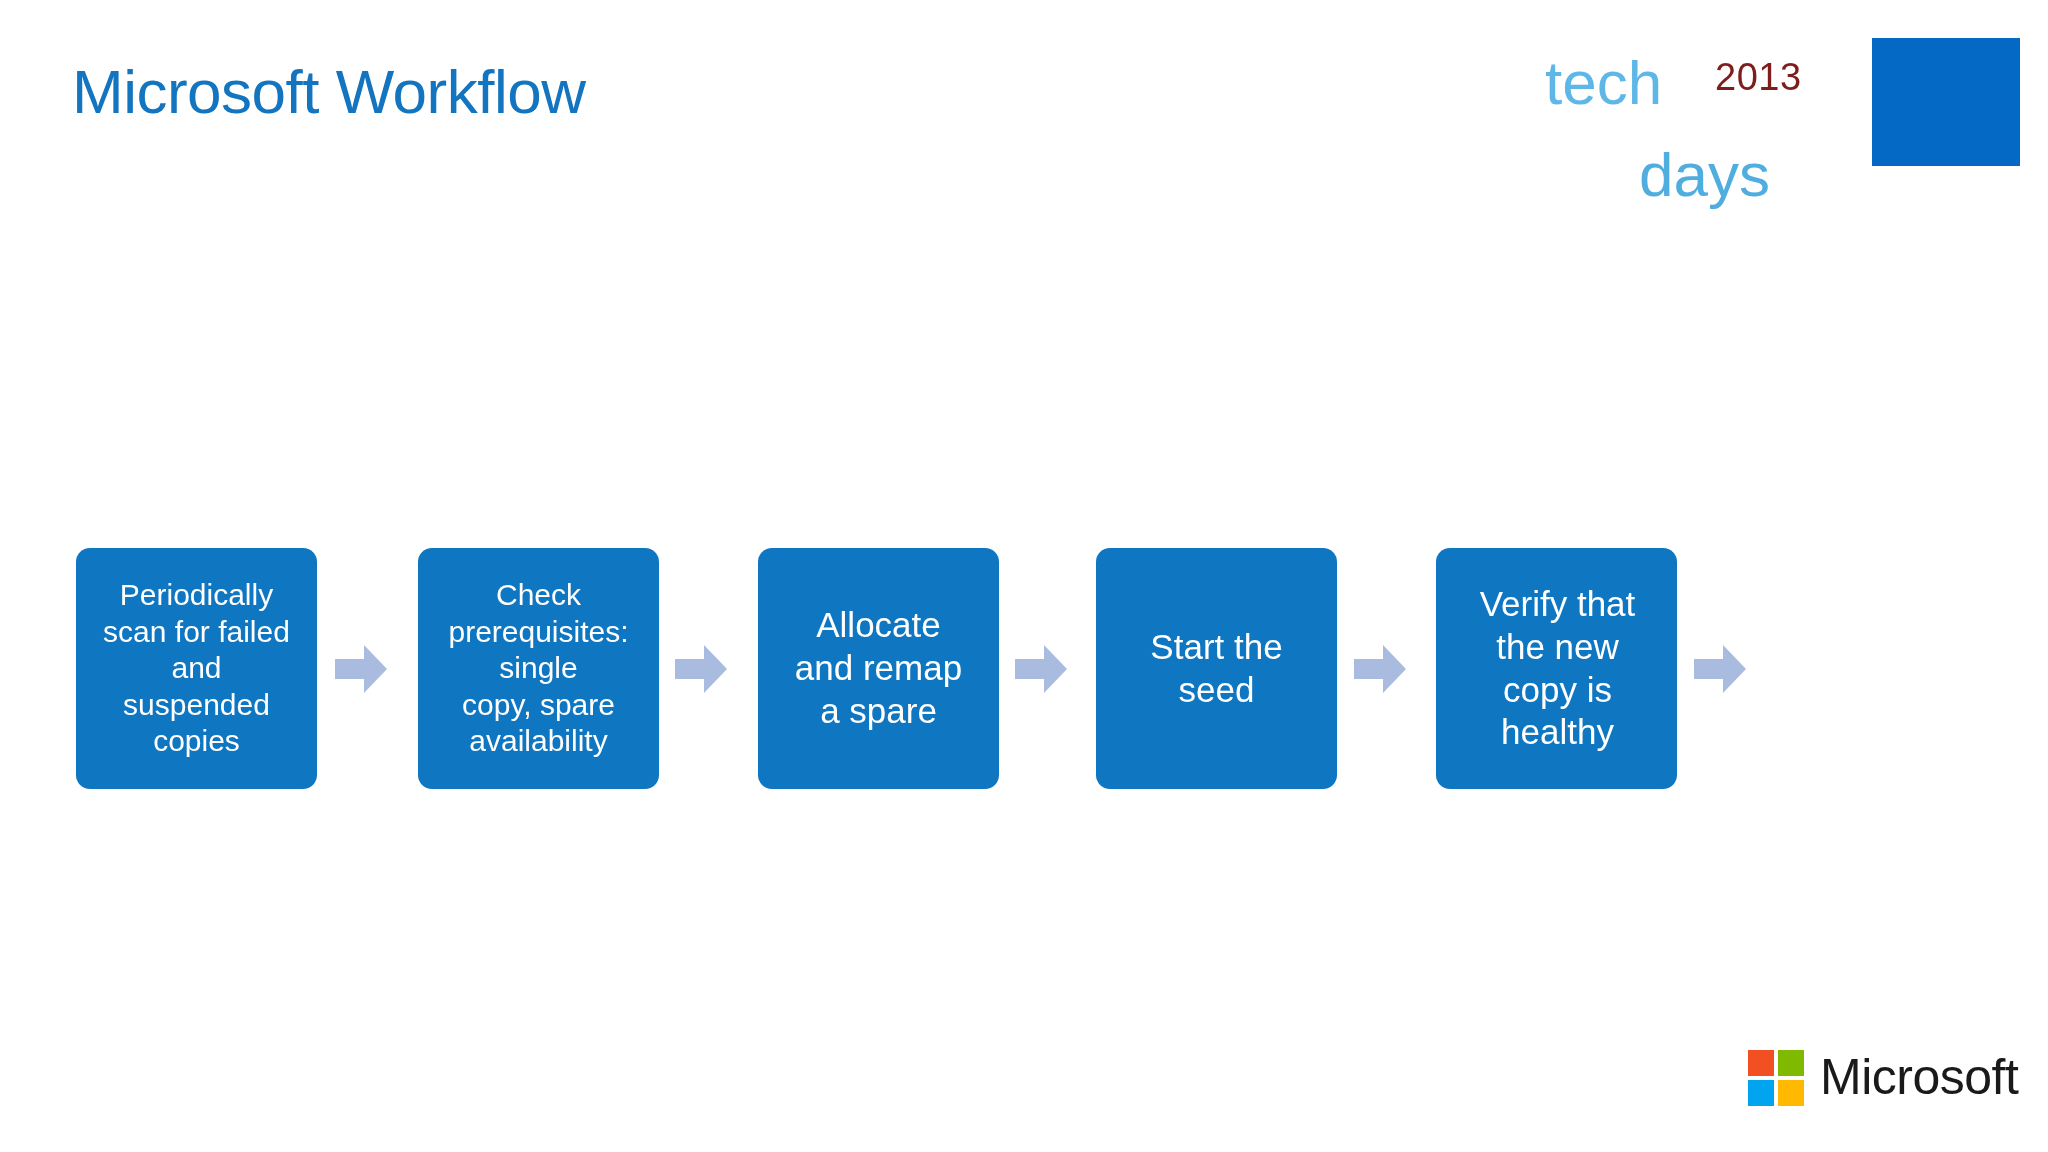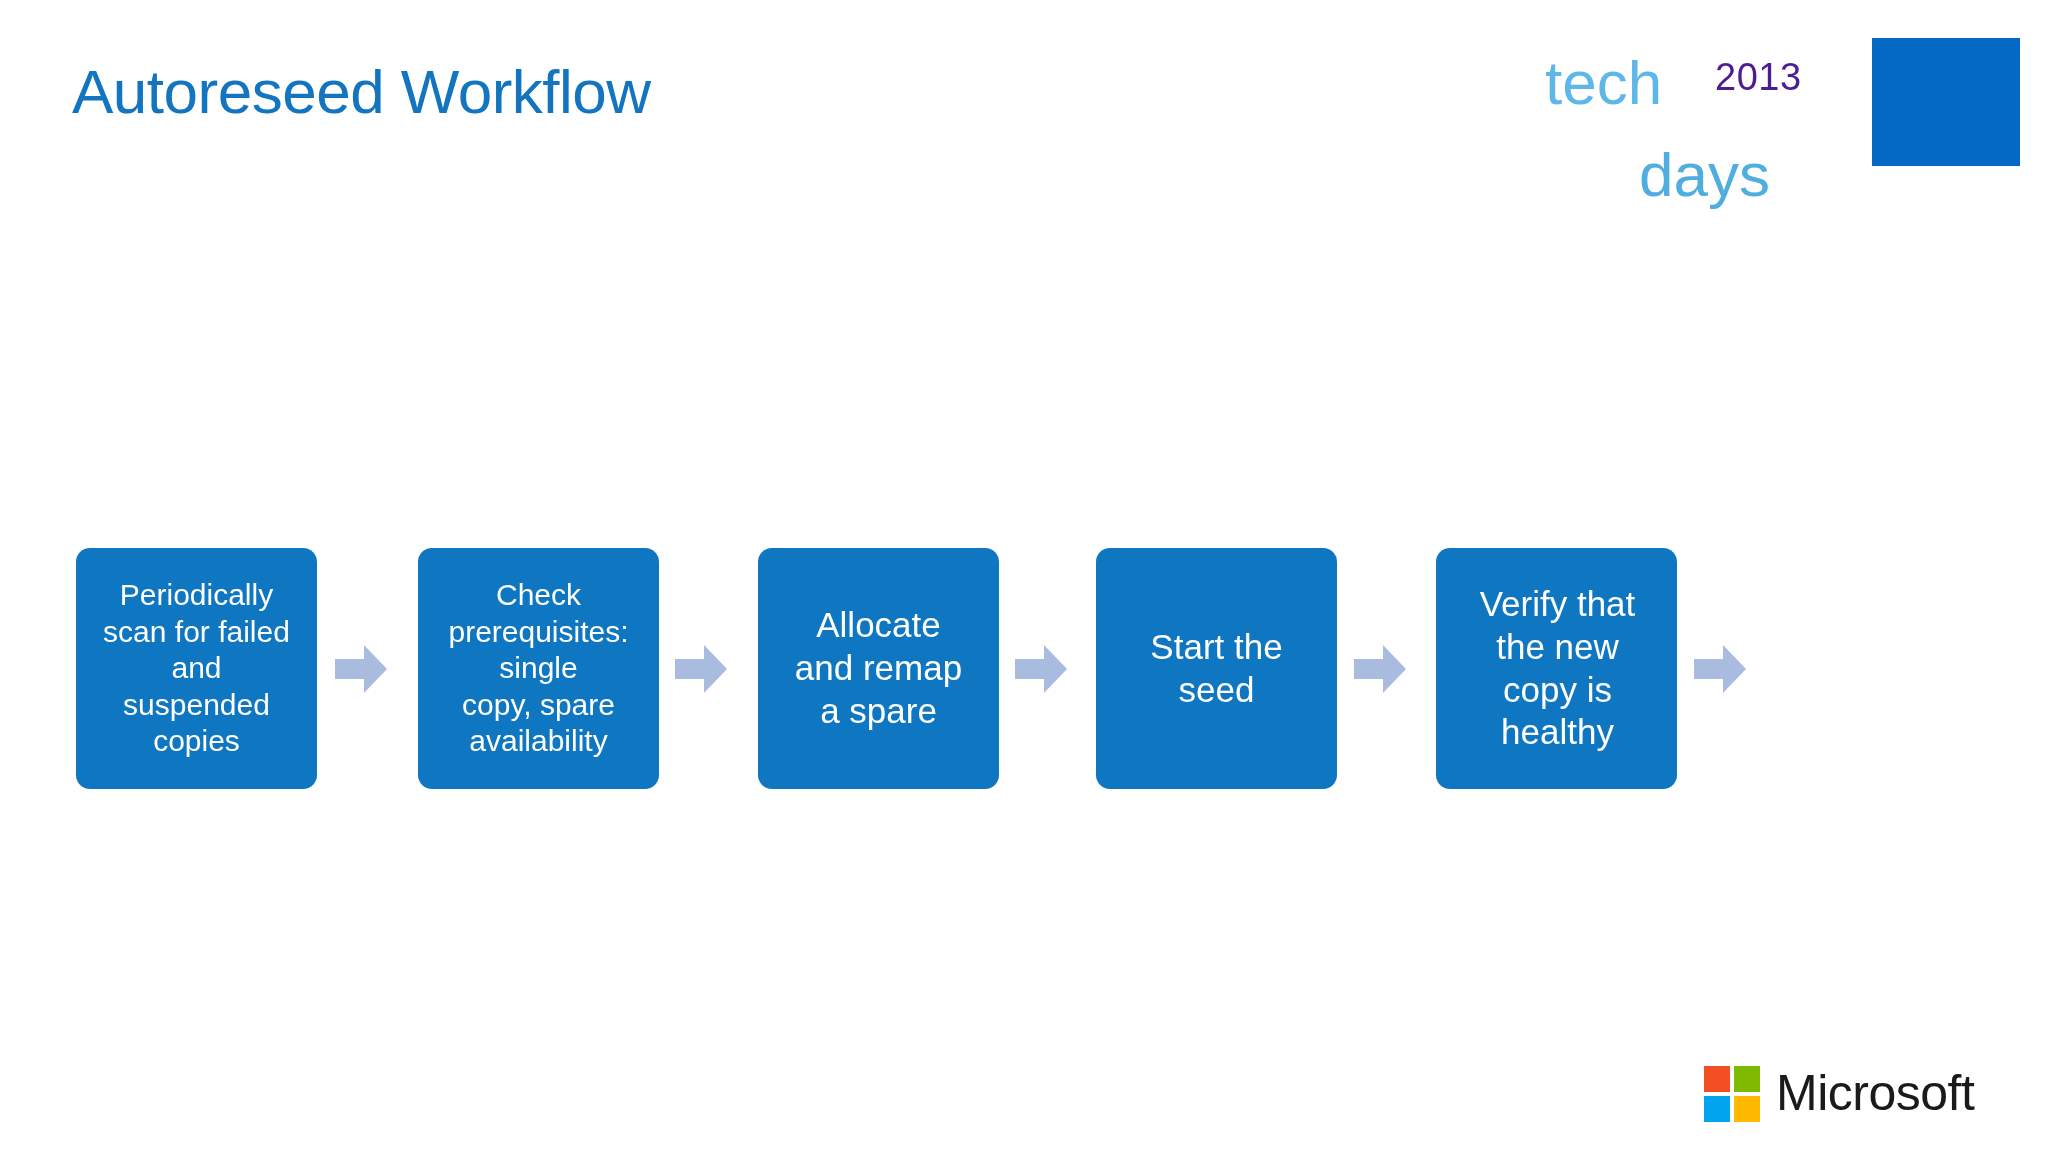--- a/index.html
+++ b/index.html
@@ -53,21 +53,21 @@
     color: #5FB7E8;
     letter-spacing: 0px;
     line-height: 1;
   }
   .td-year {
     position: absolute;
     left: 170px;
     top: 28px;
     font-size: 38px;
     font-weight: 300;
-    color: #4c1d95;
+    color: #7f1d1d;
     line-height: 1;
     letter-spacing: 0.5px;
   }
   .td-word-days {
     position: absolute;
     left: 94px;
     top: 74px;
     font-size: 62px;
     font-weight: 300;
     color: #4FADDF;
@@ -133,25 +133,24 @@
   .flow-arrow svg { display: block; width: 52px; height: 48px; }
   .arrow-1 { left: 335px; }
   .arrow-2 { left: 675px; }
   .arrow-3 { left: 1015px; }
   .arrow-4 { left: 1354px; }
   .arrow-5 { left: 1694px; }
 
   
   .ms-logo {
     position: absolute;
-    left: 1704px;
+    left: 1748px;
     top: 1048px;
     width: 268px;
     height: 62px;
-    margin-top: 16px;
   }
   .ms-tiles {
     position: absolute;
     left: 0;
     top: 2px;
     width: 56px;
     height: 56px;
   }
   .ms-tile { position: absolute; width: 26px; height: 26px; }
   .ms-tile-tl { left: 0;    top: 0;    background: #F25022; }
@@ -168,21 +167,21 @@
     font-weight: 400;
     letter-spacing: -0.5px;
     white-space: nowrap;
   }
 </style>
 </head>
 <body>
 
 <div class="slide">
 
-  <div class="slide-title">Autoreseed Workflow</div>
+  <div class="slide-title">Microsoft Workflow</div>
 
   <div class="techdays-logo">
     <span class="td-word-tech">tech</span>
     <span class="td-year">2013</span>
     <span class="td-word-days">days</span>
     <span class="td-square"></span>
   </div>
 
   <div class="flow">
 

